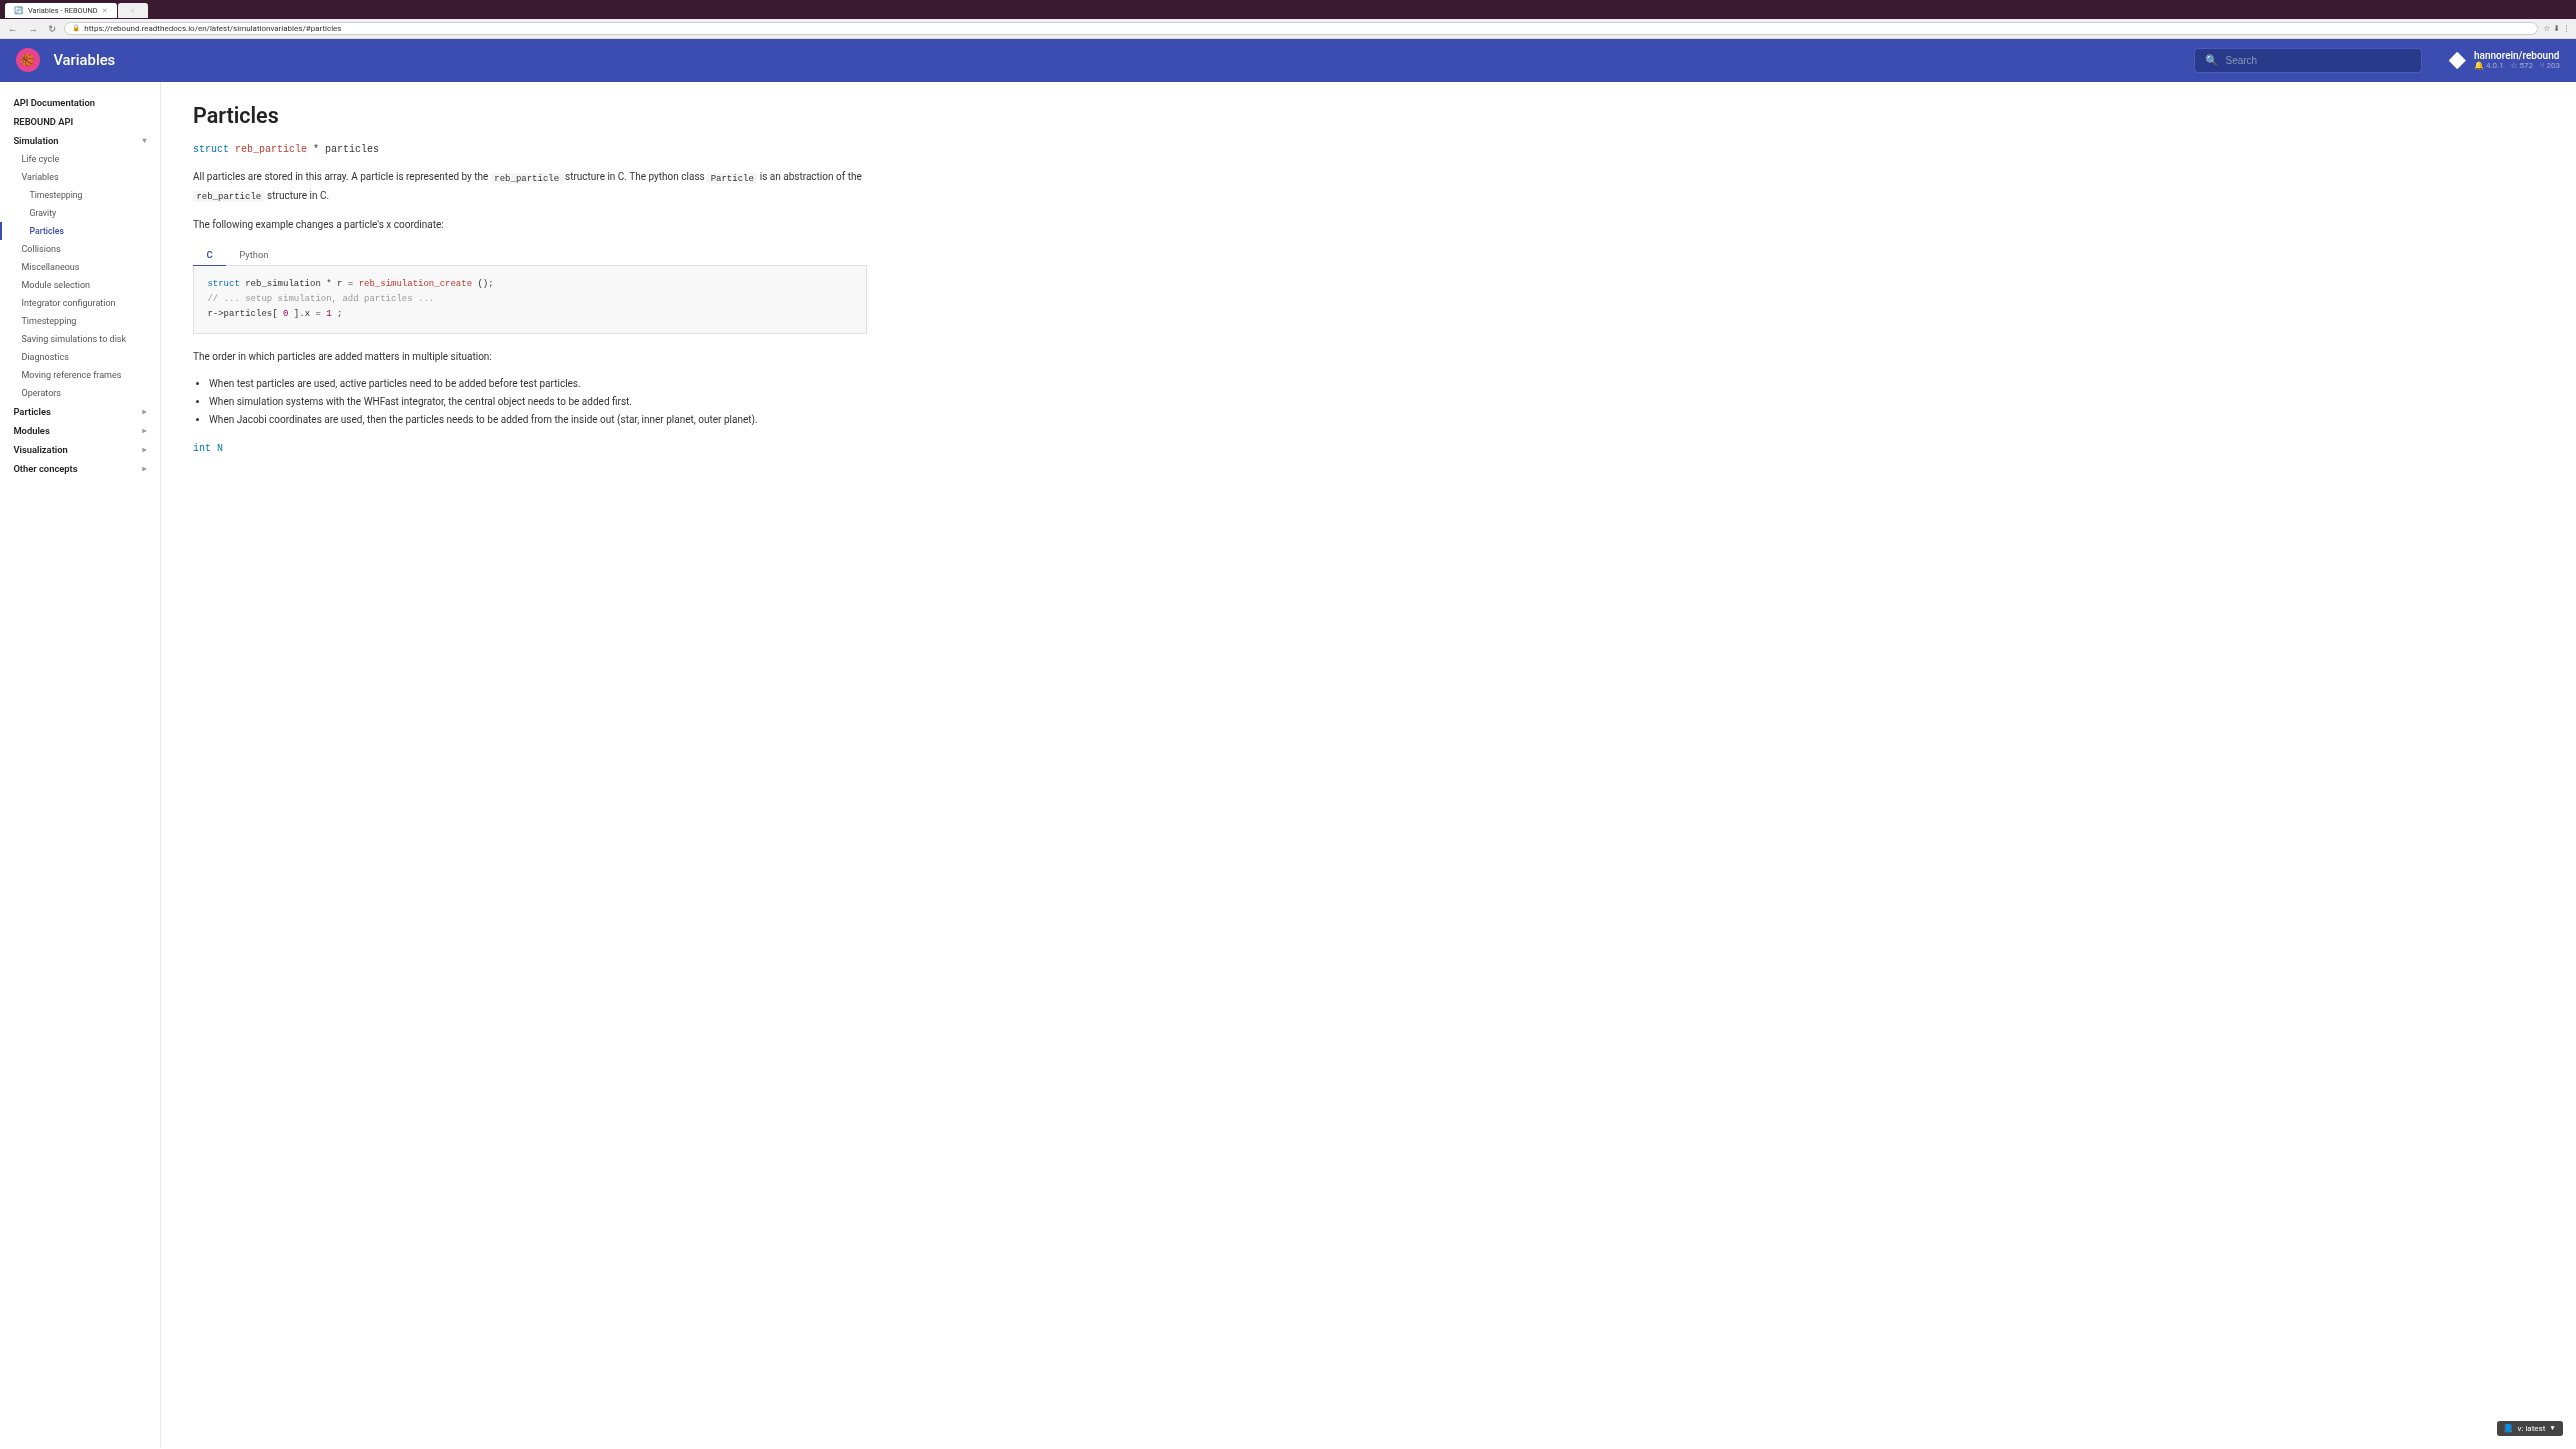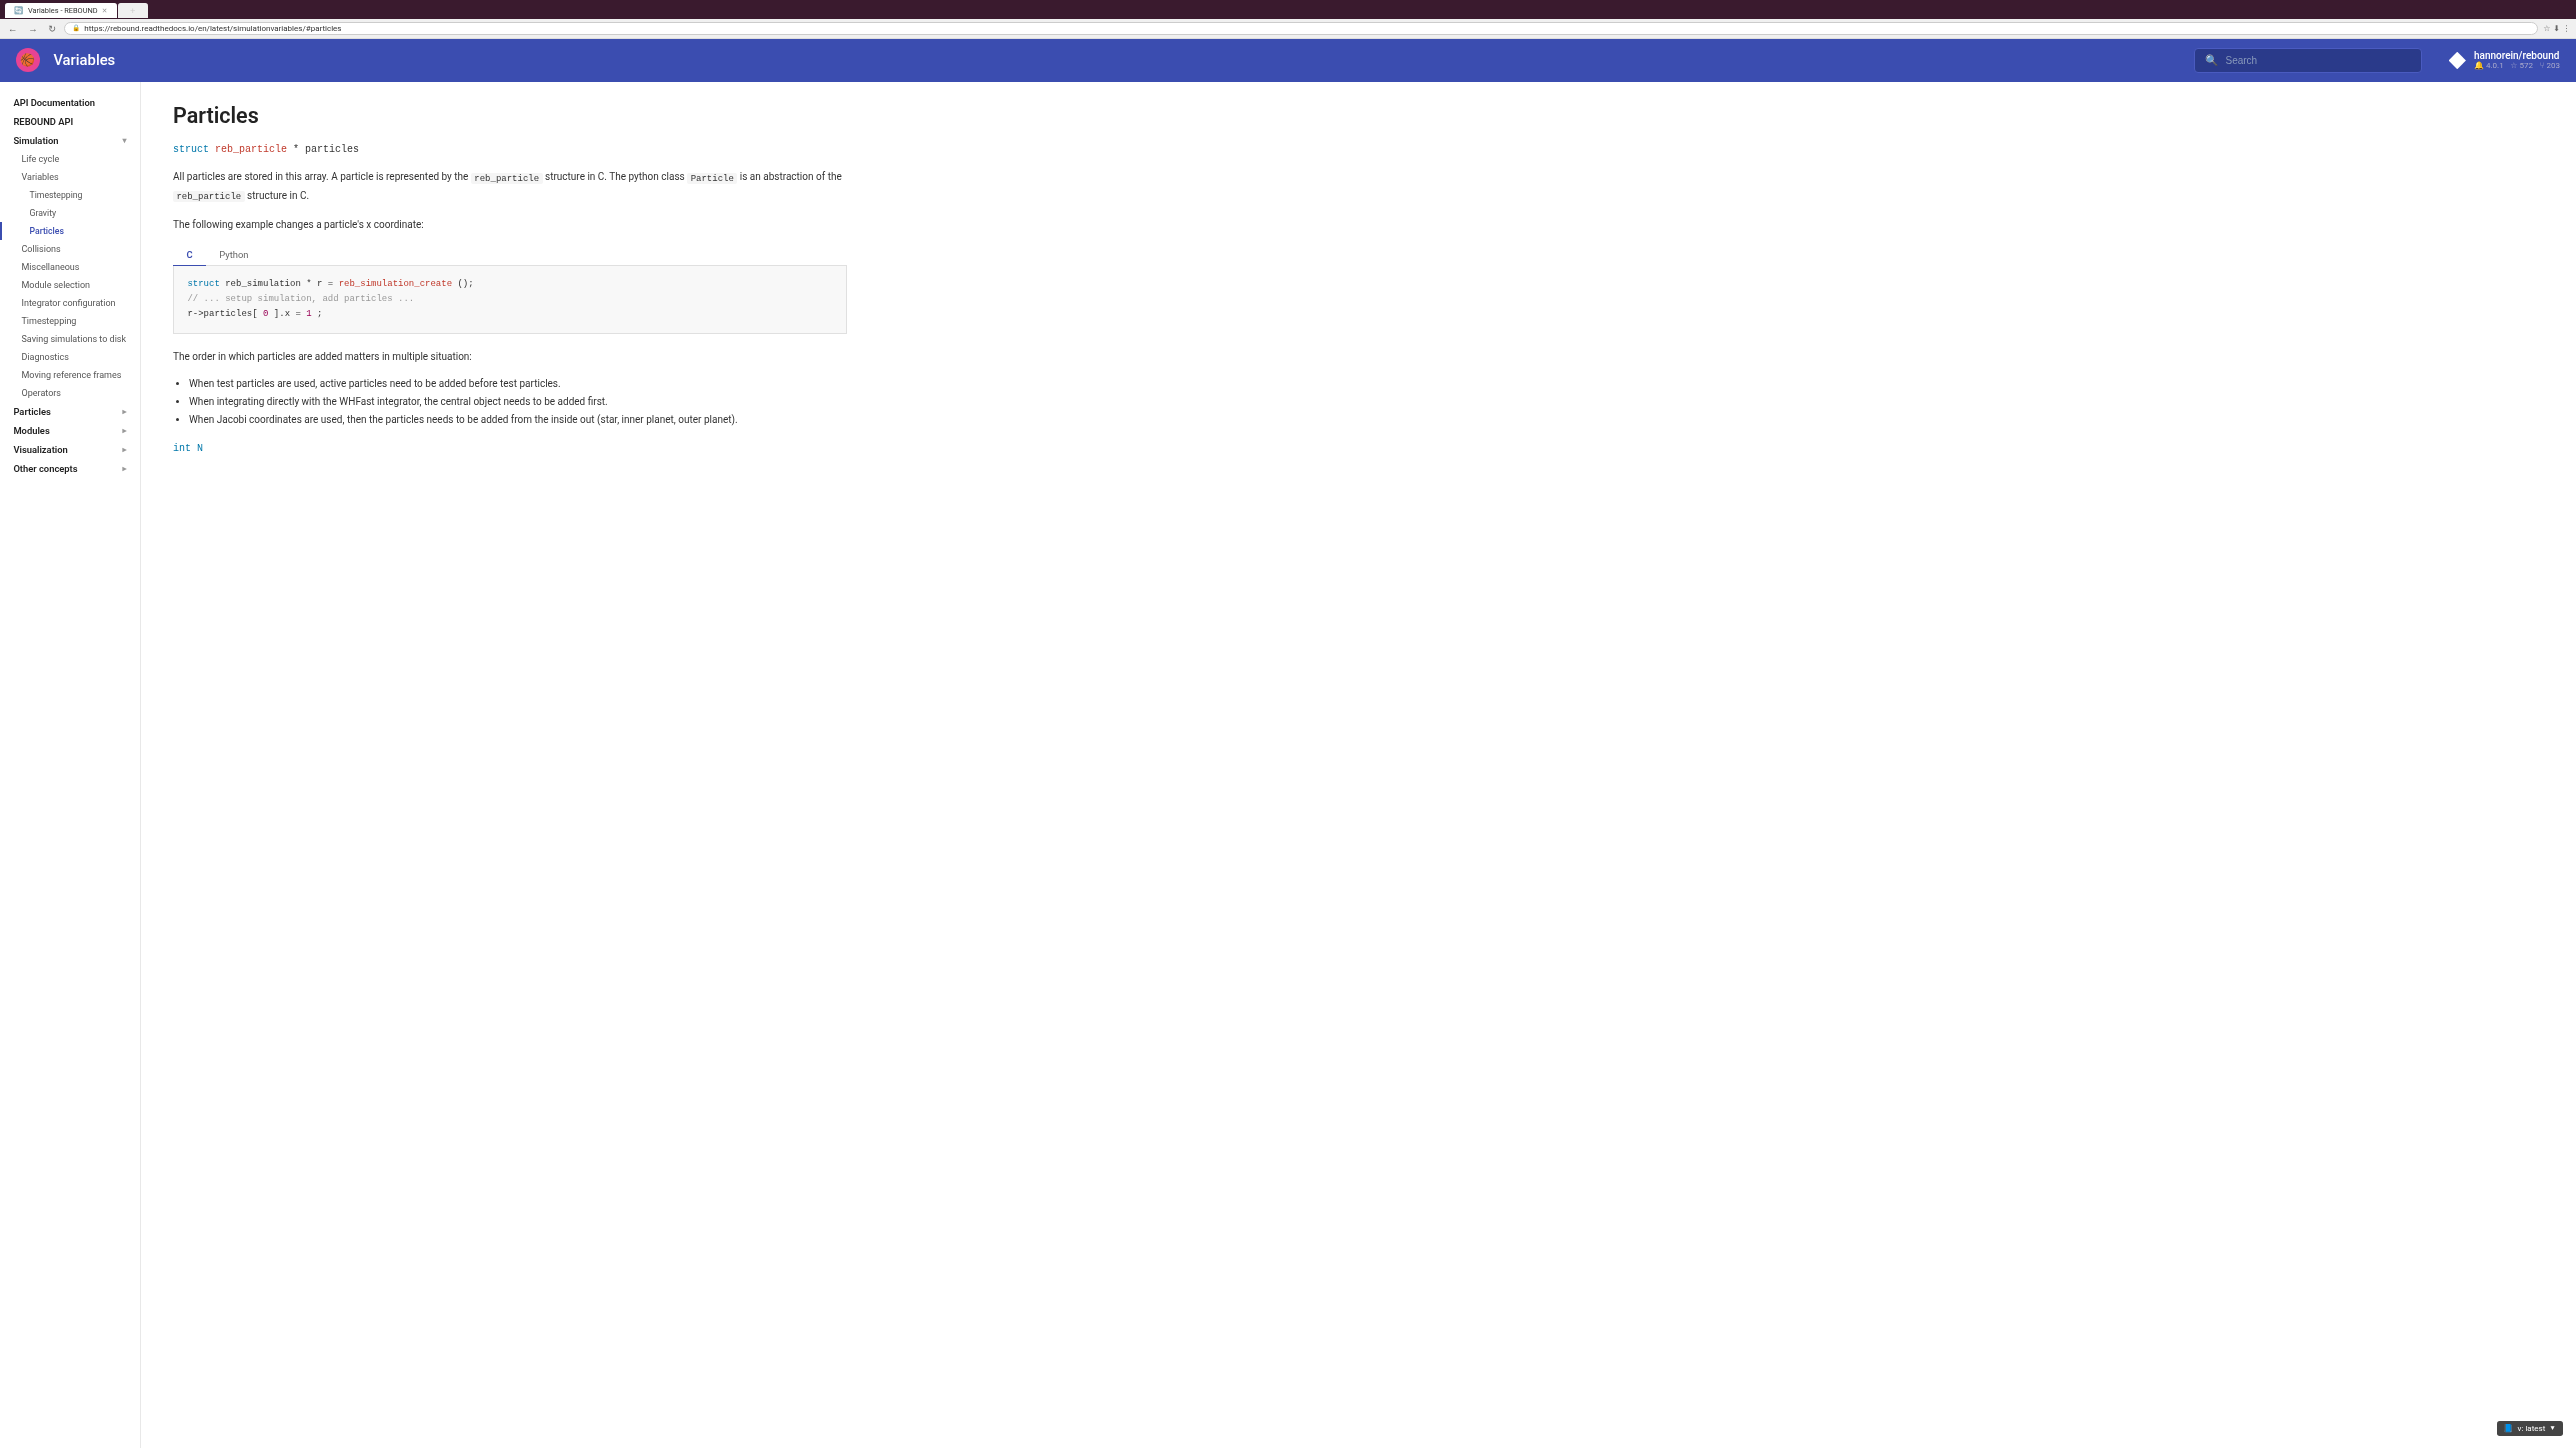--- a/index.html
+++ b/index.html
@@ -130,21 +130,21 @@
 
     
     .content-area {
       display: flex;
       flex: 1;
       overflow: hidden;
     }
 
     
     .sidebar {
-      width: 141px;
+      width: 161px;
       flex-shrink: 0;
       background: #fff;
       border-right: 0.7px solid #e8e8e8;
       overflow-y: auto;
       padding: 10.7px 0;
       font-size: 9.4px;
     }
     .sidebar-item {
       padding: 4px 13.4px;
       cursor: pointer;
@@ -441,21 +441,21 @@
           <span class="num">1</span>
           <span>;</span>
         </div>
       </div>
 
 
       <p>The order in which particles are added matters in multiple situation:</p>
 
       <ul>
         <li>When test particles are used, active particles need to be added before test particles.</li>
-        <li>When integrating directly with the WHFast integrator, the central object needs to be added first.</li>
+        <li>When simulation systems with the WHFast integrator, the central object needs to be added first.</li>
         <li>When Jacobi coordinates are used, then the particles needs to be added from the inside out (star, inner planet, outer planet).</li>
       </ul>
 
       <div class="int-signature">
         <span class="kw">int</span>
         <span> N</span>
       </div>
     </main>
   </div>
 </div>

